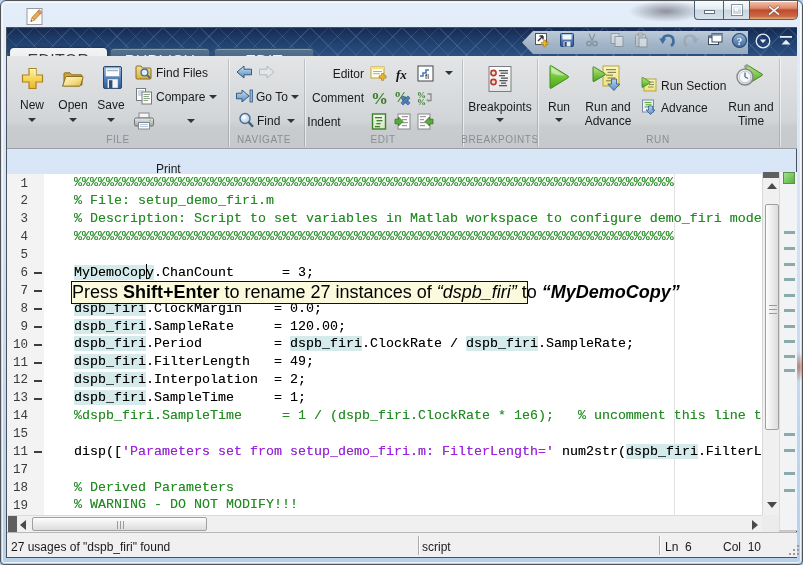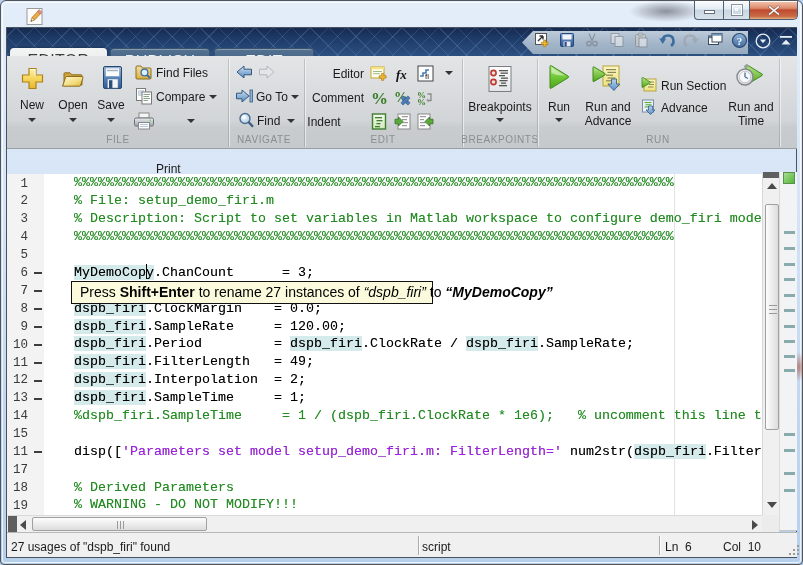--- a/index.html
+++ b/index.html
@@ -75,22 +75,22 @@
 #editor { position:absolute; left:7px; top:174px; width:755px; height:341px; background:#fff; overflow:hidden; }
 #gutter { position:absolute; left:0; top:0; width:37px; height:341px; background:#f3f3f3; }
 .lnum { position:absolute; width:21px; text-align:right; font-family:"Liberation Mono",monospace; font-size:12.5px; color:#3a3a3a; }
 .ldash { position:absolute; left:27px; width:8px; height:2px; background:#3d3d3d; }
 #collimit { position:absolute; left:667px; top:0; width:1px; height:341px; background:#e2e2e2; }
 .cl { position:absolute; left:67px; white-space:pre; font-family:"Liberation Mono",monospace; font-size:13.333px; color:#000; text-shadow:0 0 .5px rgba(0,0,0,.45); }
 .cmt { color:#228b22; text-shadow:0 0 .5px rgba(34,139,34,.5); }
 .str { color:#a31eeb; }
 .hl { background:#d5eaea; }
 #cursor { position:absolute; left:139px; width:1.3px; height:15px; background:#000; }
-#tooltip { position:absolute; left:64px; top:106.5px; width:362px; height:23px; background:#fbfadc; border:1px solid #111;
-  font-size:14px; color:#000; line-height:21px; padding-left:8px; white-space:pre; }
+#tooltip { position:absolute; left:64px; top:106.5px; width:457px; height:23px; background:#fbfadc; border:1px solid #111;
+  font-size:18px; color:#000; line-height:21px; white-space:pre; }
 
 
 #vscroll { position:absolute; left:762px; top:174px; width:17px; height:341px; background:#f0f0f0; border-left:1px solid #d8d8d8; }
 #vs-topbar { position:absolute; left:763px; top:172px; width:16px; height:6px; background:#5f5f5f; }
 #vs-thumb { position:absolute; left:1.5px; top:30px; width:14px; height:226px; border:1px solid #a0a0a0; border-radius:2px;
   background:linear-gradient(90deg,#fdfdfd,#dcdcdc); }
 #indicator { position:absolute; left:779px; top:172px; width:18px; height:359px; background:#f2f3f4; border-left:1px solid #dcdcdc; border-bottom:1px solid #c5c5c5; }
 #greensq { position:absolute; left:2.5px; top:0px; width:12px; height:12px; border:1px solid #57914a;
   background:linear-gradient(135deg,#a5e08f,#55b33b); }
 .tick { position:absolute; left:4px; width:11px; height:3px; background:#8aabab; }
@@ -568,21 +568,21 @@
 <div class="cl" style="top:90.85px"><span class="hl">MyDemoCopy</span>.ChanCount      = 3;</div>
 <div class="cl" style="top:108.74px"></div>
 <div class="cl" style="top:126.63px"><span class="hl">dspb_firi</span>.ClockMargin    = 0.0;</div>
 <div class="cl" style="top:144.52px"><span class="hl">dspb_firi</span>.SampleRate     = 120.00;</div>
 <div class="cl" style="top:162.41px"><span class="hl">dspb_firi</span>.Period         = <span class="hl">dspb_firi</span>.ClockRate / <span class="hl">dspb_firi</span>.SampleRate;</div>
 <div class="cl" style="top:180.30px"><span class="hl">dspb_firi</span>.FilterLength   = 49;</div>
 <div class="cl" style="top:198.19px"><span class="hl">dspb_firi</span>.Interpolation  = 2;</div>
 <div class="cl" style="top:216.08px"><span class="hl">dspb_firi</span>.SampleTime     = 1;</div>
 <div class="cl" style="top:233.97px"><span class="cmt">%dspb_firi.SampleTime     = 1 / (dspb_firi.ClockRate * 1e6);   % uncomment this line to set time</span></div>
 <div class="cl" style="top:251.86px"></div>
-<div class="cl" style="top:269.75px">disp([<span class="str">'Parameters set model setup_demo_firi.m: FilterLength='</span> num2str(<span class="hl">dspb_firi</span>.FilterLength)])</div>
+<div class="cl" style="top:269.75px">disp([<span class="str">'Parameters set from setup_demo_firi.m: FilterLength='</span> num2str(<span class="hl">dspb_firi</span>.FilterLength)])</div>
 <div class="cl" style="top:287.64px"></div>
 <div class="cl" style="top:305.53px"><span class="cmt">% Derived Parameters</span></div>
 <div class="cl" style="top:323.42px"><span class="cmt">% WARNING - DO NOT MODIFY!!!</span></div>
 </div>
     <div id="cursor" style="top:90.1px;"></div>
     <div id="tooltip">Press <b>Shift+Enter</b> to rename 27 instances of <i>“dspb_firi”</i> to <b><i>“MyDemoCopy”</i></b></div>
   </div>
   <div id="vscroll">
  <div class="sarrow" style="left:4px;top:9px;border-left:5px solid transparent;border-right:5px solid transparent;border-bottom:6px solid #4a4a4a;"></div>
  <div id="vs-thumb">

